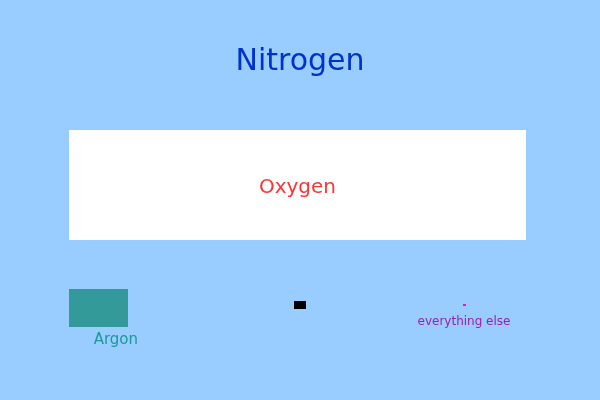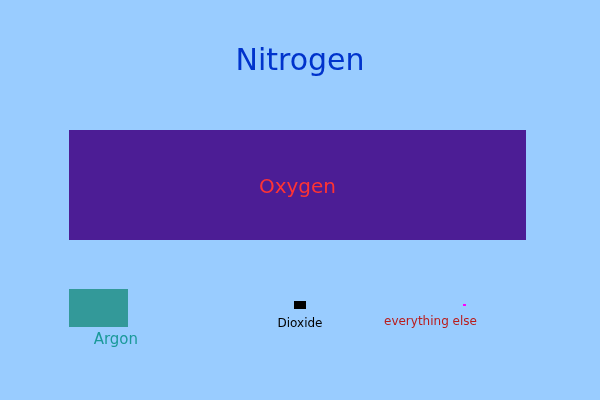--- a/index.html
+++ b/index.html
@@ -8,45 +8,44 @@
       background: #99ccff;
       font-family: "DejaVu Sans", sans-serif;
     }
     .abs { position: absolute; }
     #title {
       left: 0; width: 600px; top: 40px; text-align: center;
       font-size: 30px; color: #0033cc; line-height: 40px;
     }
     #oxygen-rect {
       left: 69px; top: 130px; width: 457px; height: 110px;
-      background: #4c1d95;
+      background: #ffffff;
       display: flex; align-items: center; justify-content: center;
     }
     #oxygen-label { color: #ff3333; font-size: 20px; margin-top: 2px; }
     #argon-rect { left: 69px; top: 289px; width: 59px; height: 38px; background: #339999; }
     #argon-label { left: 58px; width: 80px; top: 329px; text-align: right; color: #1a9999; font-size: 15px; line-height: 20px; }
     #co2-rect { left: 294px; top: 301px; width: 12px; height: 8px; background: #000000; }
     #co2-label { left: 250px; width: 100px; top: 314px; text-align: center; color: #000000; font-size: 12px; line-height: 18px; }
     #other-rect { left: 463px; top: 304px; width: 3px; height: 2px; background: #ff00ff; }
-    #other-label { left: 384px; width: 160px; top: 312px; text-align: left; color: #b91c1c; font-size: 12px; line-height: 18px; }
+    #other-label { left: 384px; width: 160px; top: 312px; text-align: center; color: #a21caf; font-size: 12px; line-height: 18px; }
     sub { font-size: 8px; }
   </style>
 </head>
 <body>
 
 <div class="abs" id="title">Nitrogen</div>
 
 <div class="abs" id="oxygen-rect">
   <span id="oxygen-label">Oxygen</span>
 </div>
 
 <div class="abs" id="argon-rect"></div>
 <div class="abs" id="argon-label">Argon</div>
 
 <div class="abs" id="co2-rect"></div>
 <div class="abs" id="co2-label">
-  <div>Dioxide</div>
 </div>
 
 <div class="abs" id="other-rect"></div>
 <div class="abs" id="other-label">
   <div>everything else</div>
 </div>
 
 </body></html>

